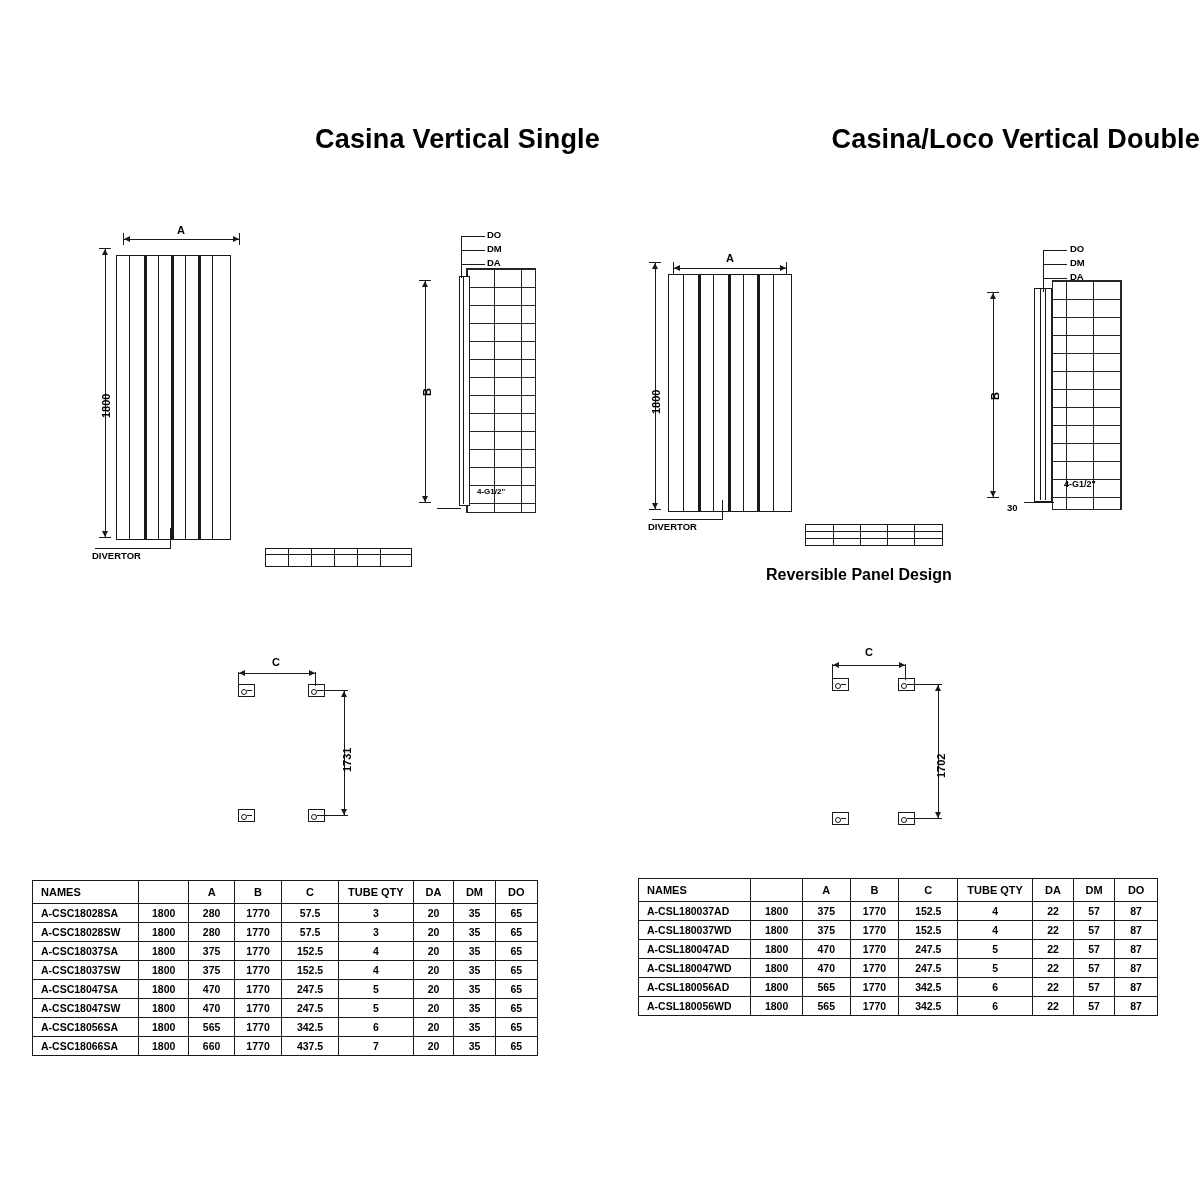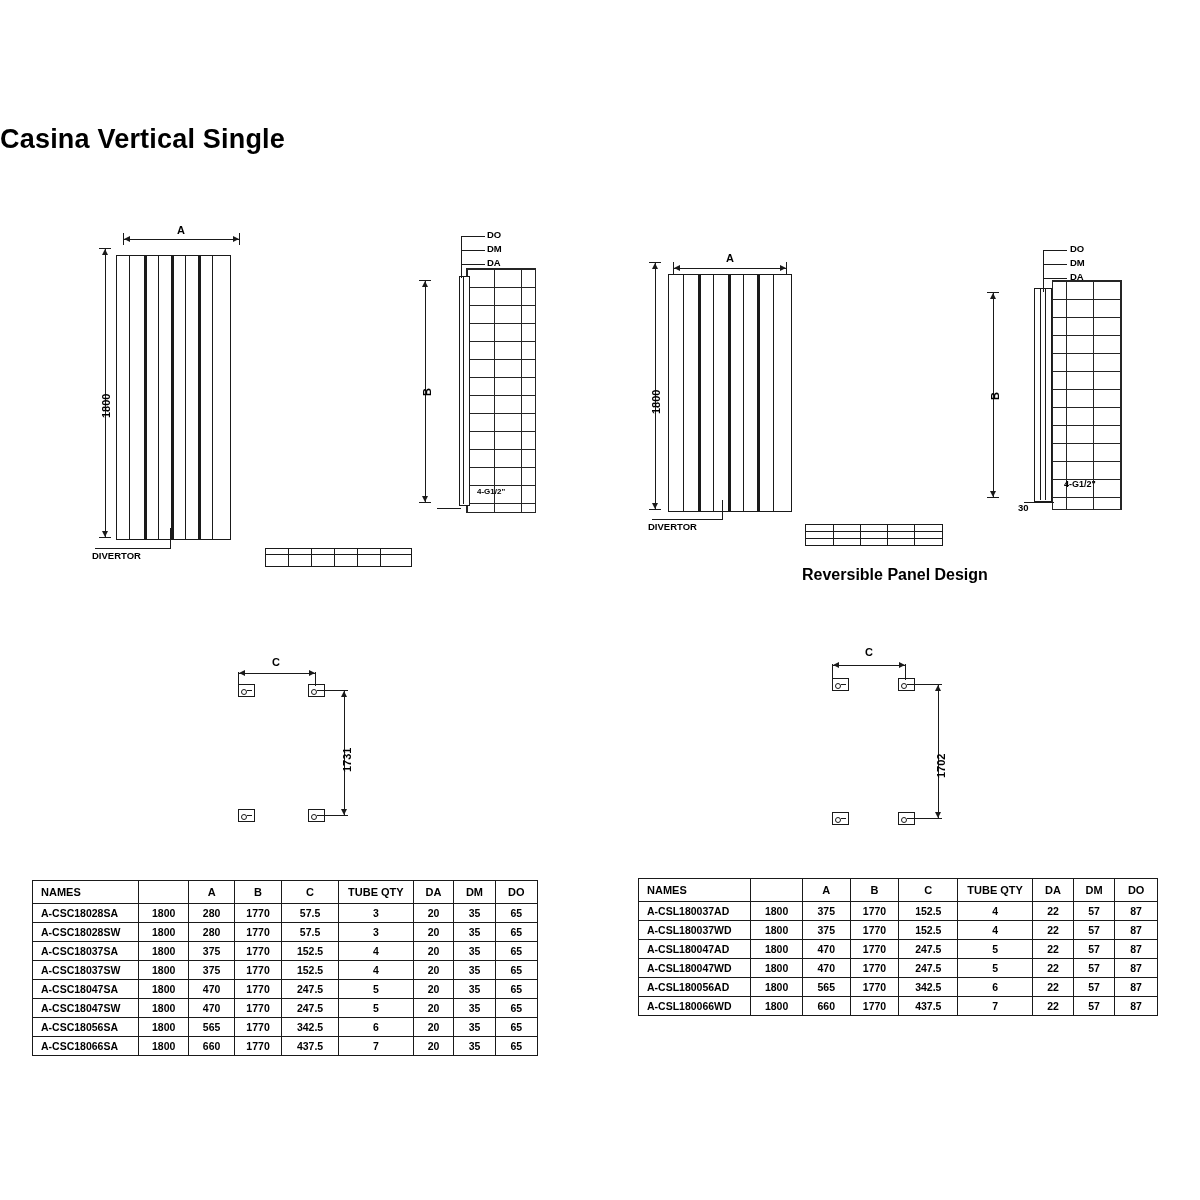--- a/index.html
+++ b/index.html
@@ -16,33 +16,32 @@
     overflow: hidden;
   }
   .panel { position: absolute; top: 0; height: 1200px; }
   #panel-left { left: 0; width: 600px; }
   #panel-right { left: 600px; width: 600px; }
 
   .title {
     position: absolute;
     top: 120px;
     width: 100%;
-    text-align: left;
+    text-align: right;
     font-size: 27px;
     font-weight: bold;
     letter-spacing: 0.2px;
   }
   #panel-left .title { top: 124px; }
   #panel-right .title { top: 124px; }
 
   .subtitle {
     position: absolute;
     font-size: 16px;
     font-weight: bold;
-    margin-left: 36px;
   }
 
   
   .ln { position: absolute; background: #1a1a1a; }
   .h1 { height: 1px; }
   .v1 { width: 1px; }
   .dim-txt {
     position: absolute;
     font-size: 11px;
     font-weight: bold;
@@ -332,20 +331,21 @@
           <td>20</td>
           <td>35</td>
           <td>65</td>
         </tr>
       </tbody>
   </table>
 </div>
 
 <div class="panel" id="panel-right">
 
+  <div class="title">Casina/Loco Vertical Double</div>
 
   <div class="ln v1" style="left:55px; top:262px; height:248px;"></div>
   <div class="ln h1" style="left:49px; top:262px; width:12px;"></div>
   <div class="ln h1" style="left:49px; top:509px; width:12px;"></div>
   <div class="arrow-u" style="left:52px; top:263px;"></div>
   <div class="arrow-d" style="left:52px; top:503px;"></div>
   <div class="dim-txt vert" style="left:50px; top:414px;">1800</div>
 
   <div class="ln h1" style="left:73px; top:268px; width:113px;"></div>
   <div class="ln v1" style="left:73px; top:262px; height:12px;"></div>
@@ -393,21 +393,21 @@
   <div class="ln h1" style="left:443px; top:250px; width:24px;"></div>
   <div class="ln h1" style="left:443px; top:264px; width:24px;"></div>
   <div class="ln h1" style="left:443px; top:278px; width:24px;"></div>
   <div class="ln v1" style="left:443px; top:250px; height:42px;"></div>
   <div class="lbl-sm" style="left:470px; top:243px;">DO</div>
   <div class="lbl-sm" style="left:470px; top:257px;">DM</div>
   <div class="lbl-sm" style="left:470px; top:271px;">DA</div>
 
   <div class="lbl-xs" style="left:464px; top:479px; font-size:9px;">4-G1/2"</div>
   <div class="ln h1" style="left:424px; top:502px; width:30px;"></div>
-  <div class="lbl-sm" style="left:418px; top:502px;">30</div>
+  <div class="lbl-sm" style="left:407px; top:502px;">30</div>
 
   <div class="bracket" style="left:232px; top:678px;"></div>
   <div class="bracket" style="left:298px; top:678px;"></div>
   <div class="bracket" style="left:232px; top:812px;"></div>
   <div class="bracket" style="left:298px; top:812px;"></div>
 
   <div class="ln v1" style="left:232px; top:664px; height:16px;"></div>
   <div class="ln v1" style="left:305px; top:664px; height:16px;"></div>
   <div class="ln h1" style="left:232px; top:665px; width:73px;"></div>
   <div class="arrow-l" style="left:233px; top:662px;"></div>
@@ -485,25 +485,25 @@
           <td>1800</td>
           <td>565</td>
           <td>1770</td>
           <td>342.5</td>
           <td>6</td>
           <td>22</td>
           <td>57</td>
           <td>87</td>
         </tr>
         <tr>
-          <td>A-CSL180066WD</td>
-          <td>1800</td>
-          <td>660</td>
-          <td>1770</td>
-          <td>437.5</td>
-          <td>7</td>
+          <td>A-CSL180056WD</td>
+          <td>1800</td>
+          <td>565</td>
+          <td>1770</td>
+          <td>342.5</td>
+          <td>6</td>
           <td>22</td>
           <td>57</td>
           <td>87</td>
         </tr>
       </tbody>
   </table>
 </div>
 
 </body></html>

